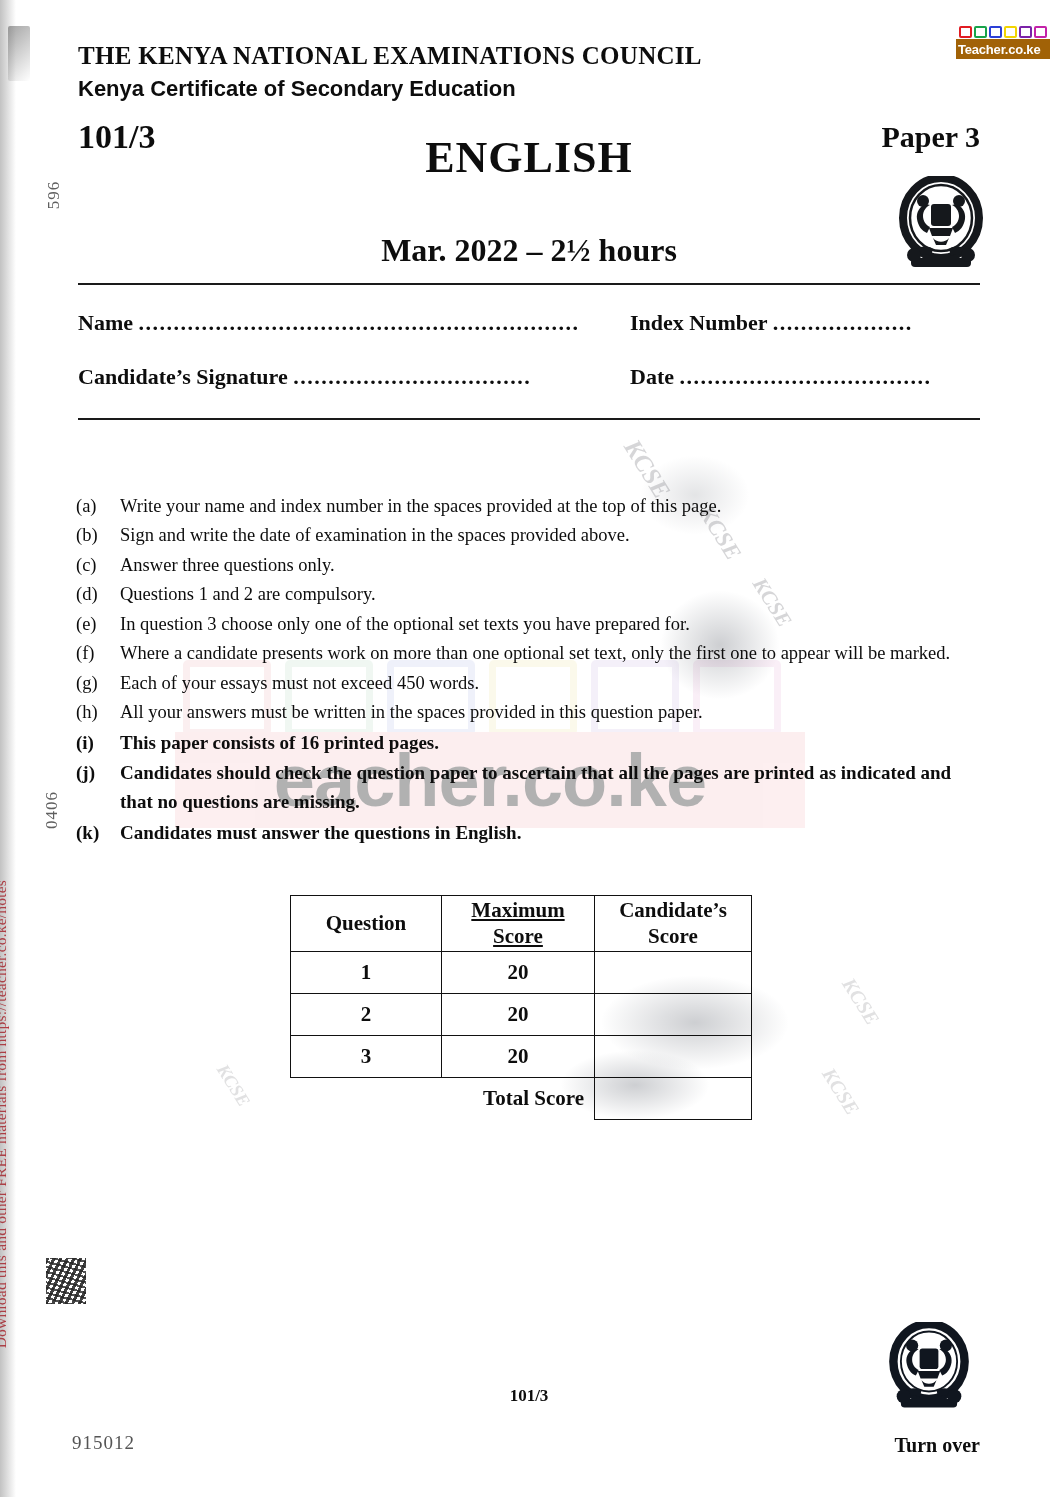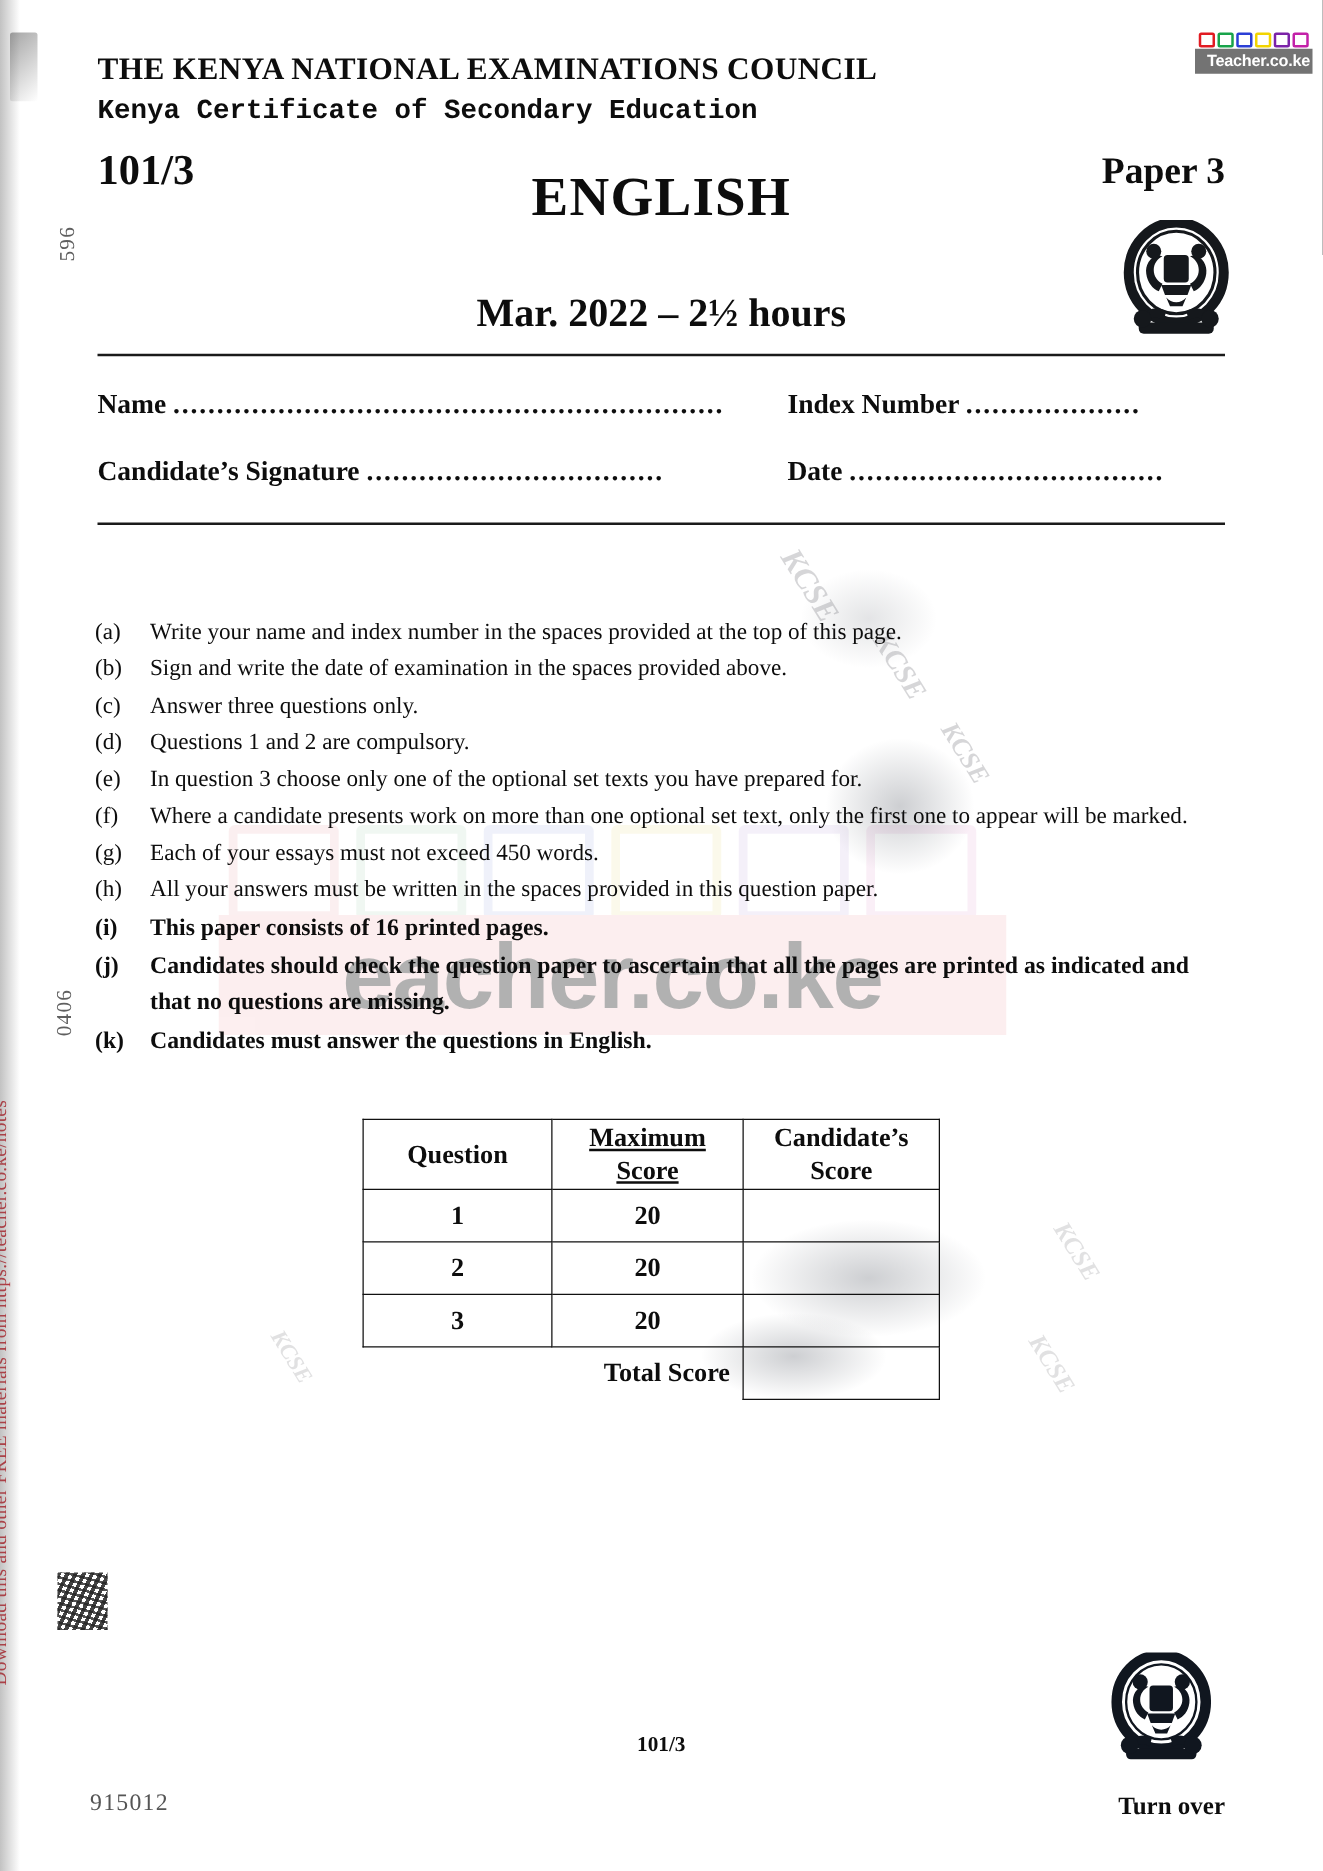--- a/index.html
+++ b/index.html
@@ -127,21 +127,21 @@
     position: absolute;
     left: 78px; top: 42px;
     font-family: "Liberation Serif", serif;
     font-weight: bold;
     font-size: 25px;
     letter-spacing: .3px;
   }
   .hdr-kcse {
     position: absolute;
     left: 78px; top: 76px;
-    font-family: Liberation Mono, monospace;
+    font-family: Liberation Sans, sans-serif;
     font-weight: bold;
     font-size: 22px;
   }
   .code-left {
     position: absolute;
     left: 78px; top: 118px;
     font-family: "Liberation Serif", serif;
     font-weight: bold;
     font-size: 34px;
   }
@@ -343,22 +343,22 @@
     margin-bottom: 1px;
   }
   .brand-book {
     width: 13px; height: 12px;
     border: 2.5px solid #000;
     border-radius: 2px;
     background: #fff;
     box-sizing: border-box;
   }
   .brand-bar {
-    background: #737373;
-    text-align: right;
+    background: #a16207;
+    text-align: left;
     padding: 1px 2px;
   }
   .brand-bar span {
     font-family: "Liberation Sans", sans-serif;
     font-weight: bold;
     font-size: 13px;
     color: #ffffff;
     letter-spacing: -.2px;
   }
 </style>

